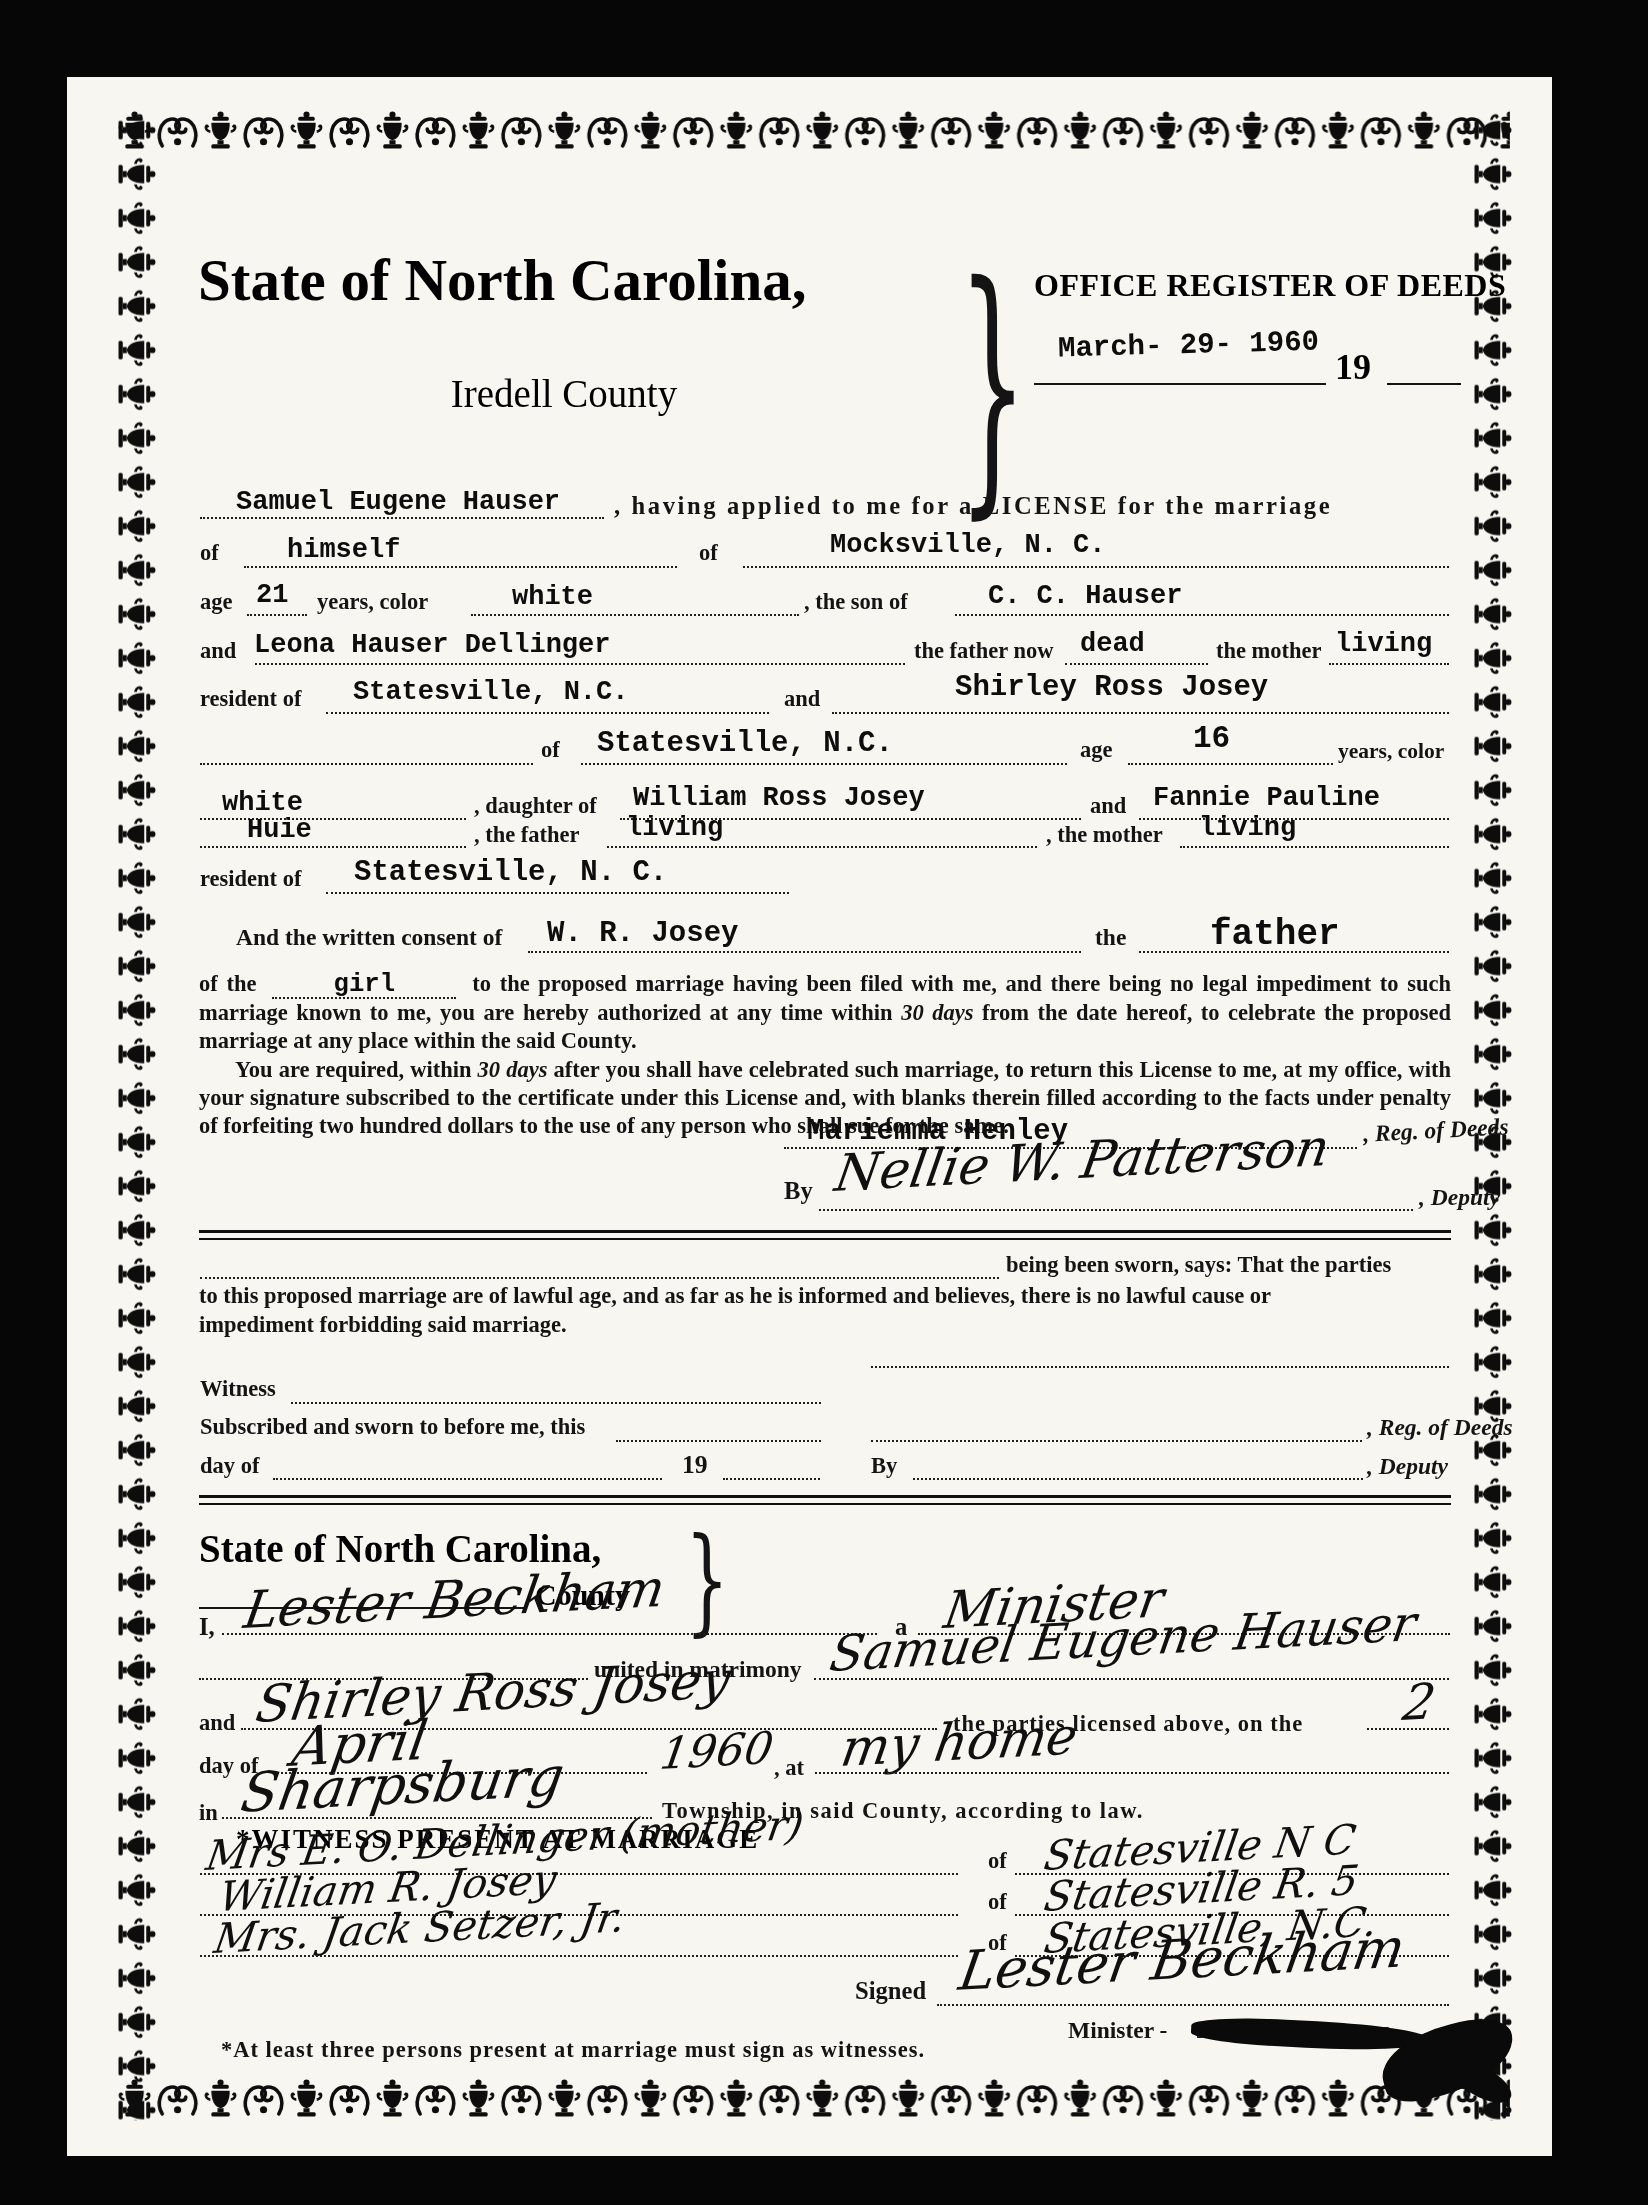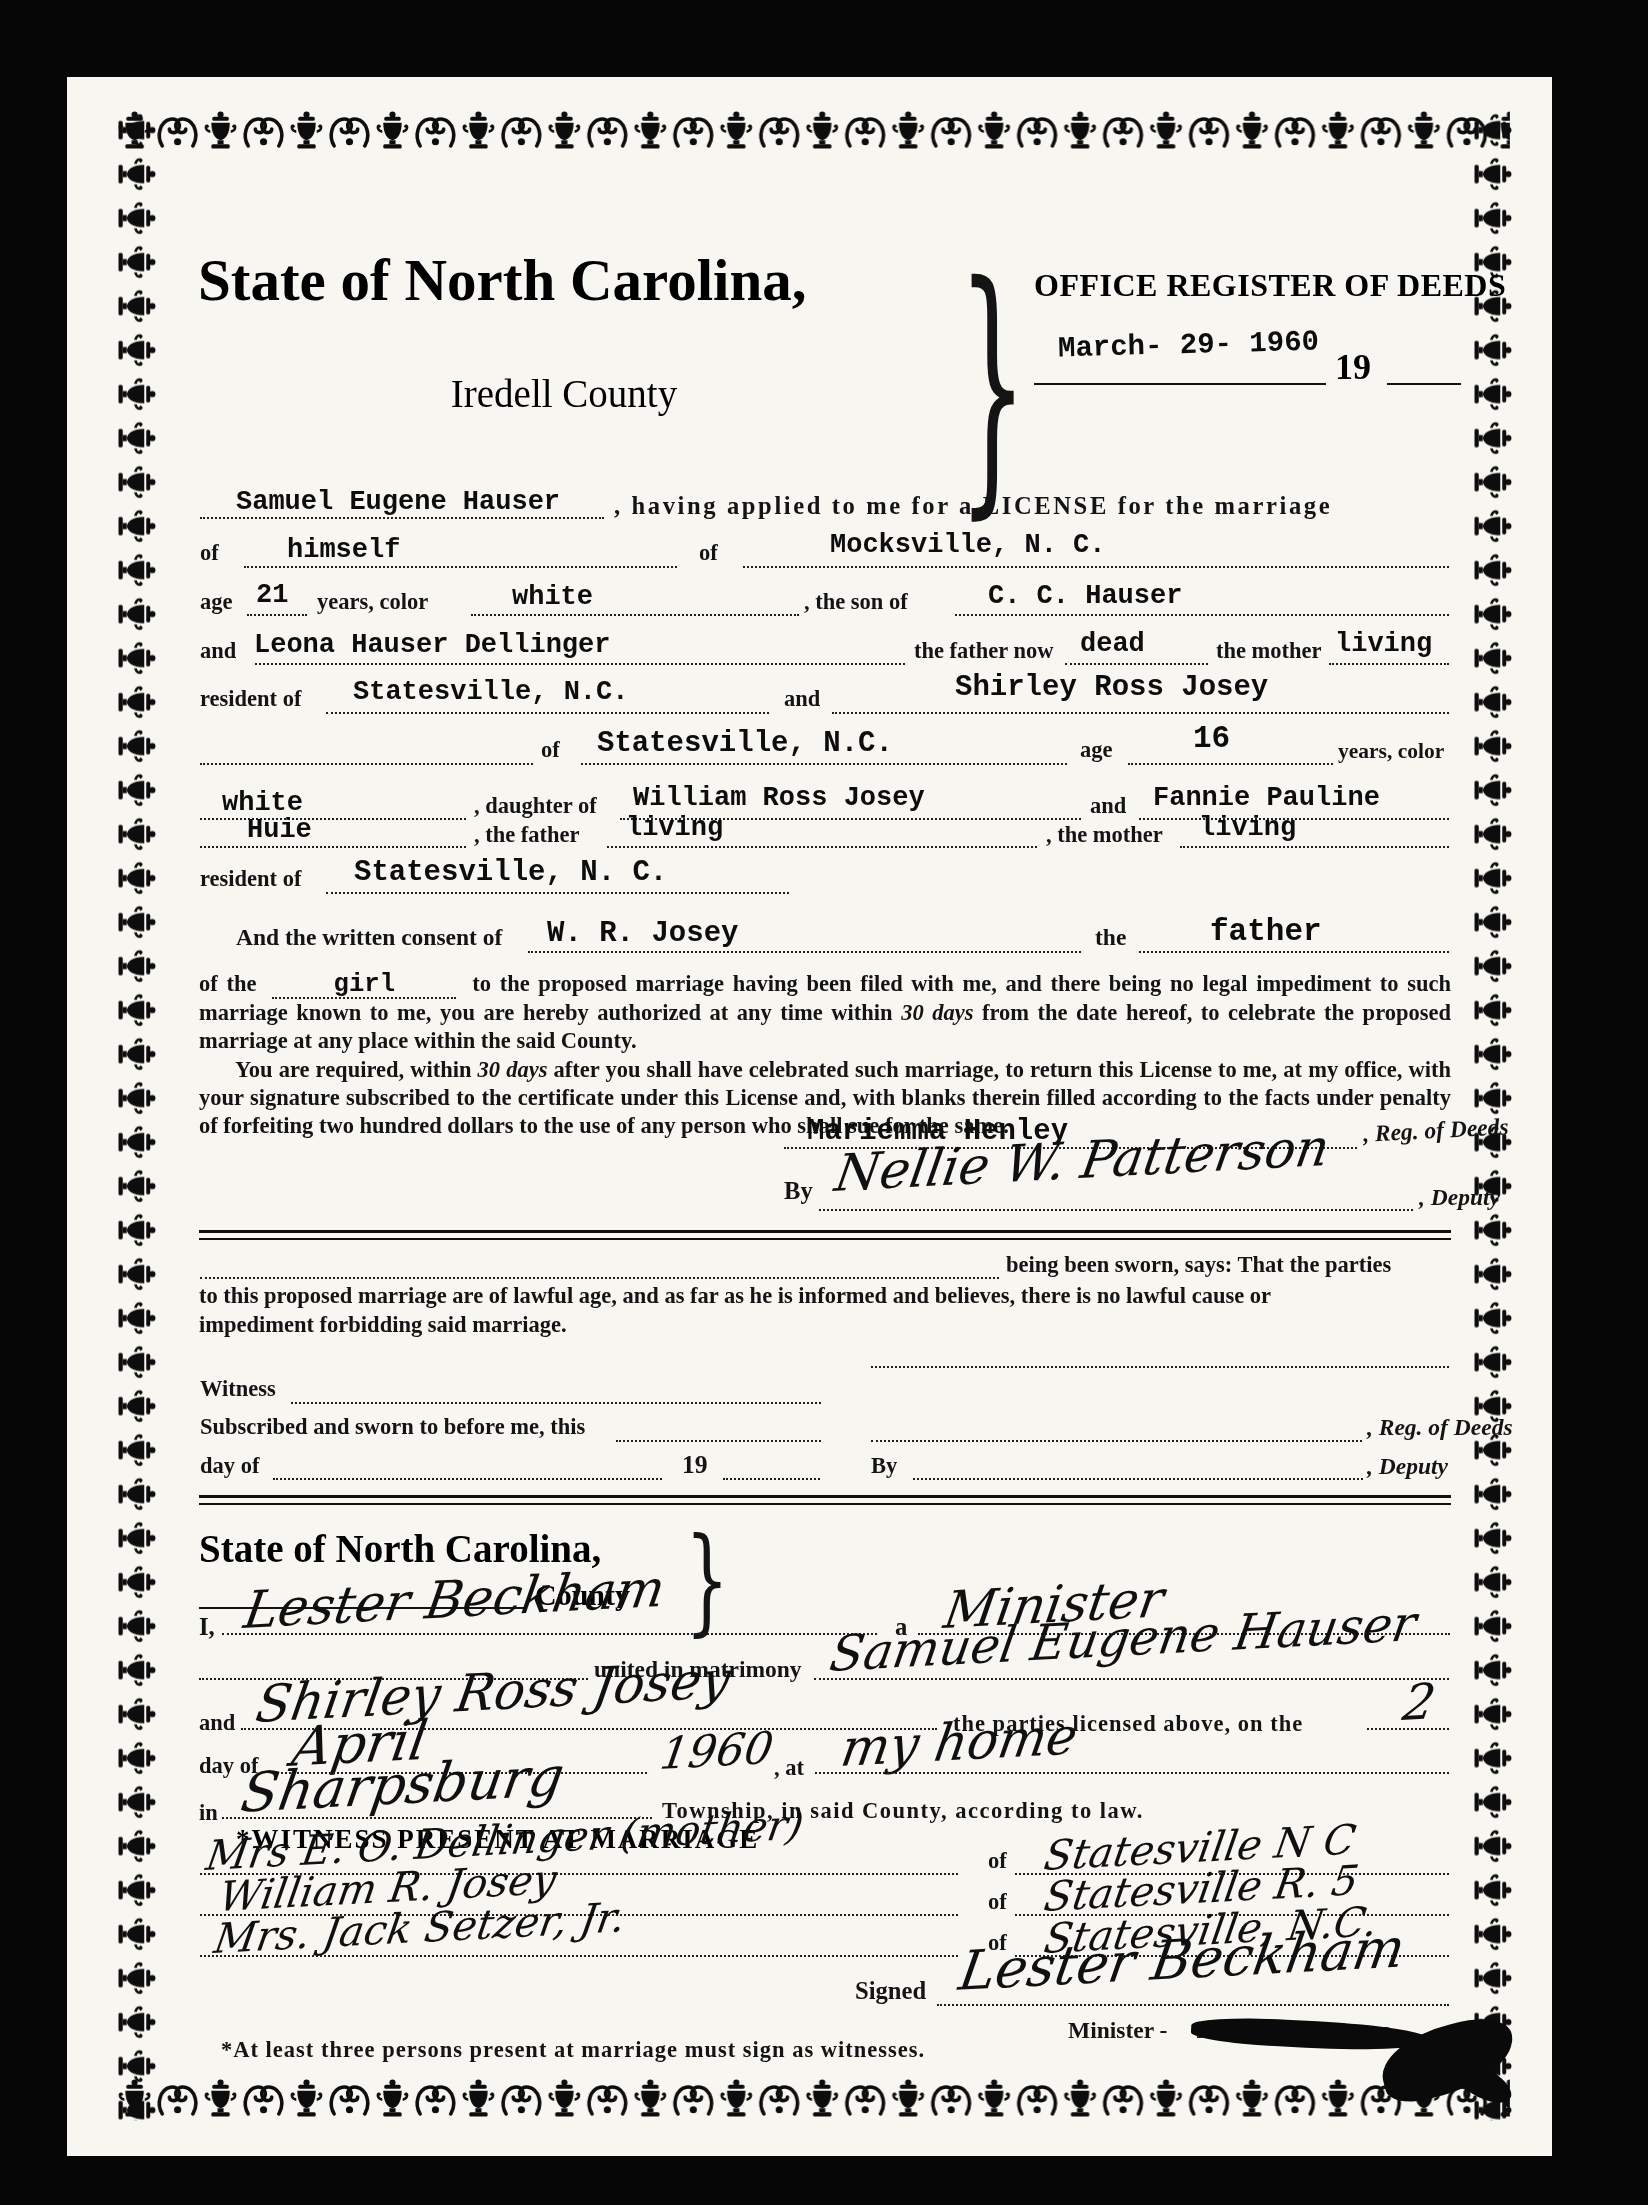--- a/index.html
+++ b/index.html
@@ -157,21 +157,21 @@
 
     <span class="abs lbl" style="left:133px;top:789px">resident of</span>
     <div class="abs dots" style="left:259px;top:815px;width:463px"></div>
     <span class="abs type" style="left:287px;top:779px;font-size:29px">Statesville, N. C.</span>
 
     <span class="abs lbl" style="left:169px;top:847px;font-size:23.5px">And the written consent of</span>
     <div class="abs dots" style="left:461px;top:874px;width:553px"></div>
     <span class="abs type" style="left:480px;top:840px;font-size:29px">W. R. Josey</span>
     <span class="abs lbl" style="left:1028px;top:847px;font-size:23.5px">the</span>
     <div class="abs dots" style="left:1072px;top:874px;width:310px"></div>
-    <span class="abs type" style="left:1143px;top:837px;font-size:31px">father</span>
+    <span class="abs type" style="left:1143px;top:837px;font-size:36px">father</span>
 
     <div class="abs para" style="left:132px;top:893px;width:1252px">
       <span>of the</span>
       <span class="inline-blank" style="width:184px"><span class="type" style="font-size:25.6px">girl</span></span>
       <span>to the proposed marriage having been filed with me, and there being no legal impediment to such marriage known to me, you are hereby authorized at any time within </span><span class="it">30 days</span><span> from the date hereof, to celebrate the proposed marriage at any place within the said County.</span>
     </div>
 
     <div class="abs para" style="left:132px;top:979px;width:1252px;text-indent:36px">
       <span>You are required, within </span><span class="it">30 days</span><span> after you shall have celebrated such marriage, to return this License to me, at my office, with your signature subscribed to the certificate under this License and, with blanks therein filled according to the facts under penalty of forfeiting two hundred dollars to the use of any person who shall sue for the same.</span>
     </div>

